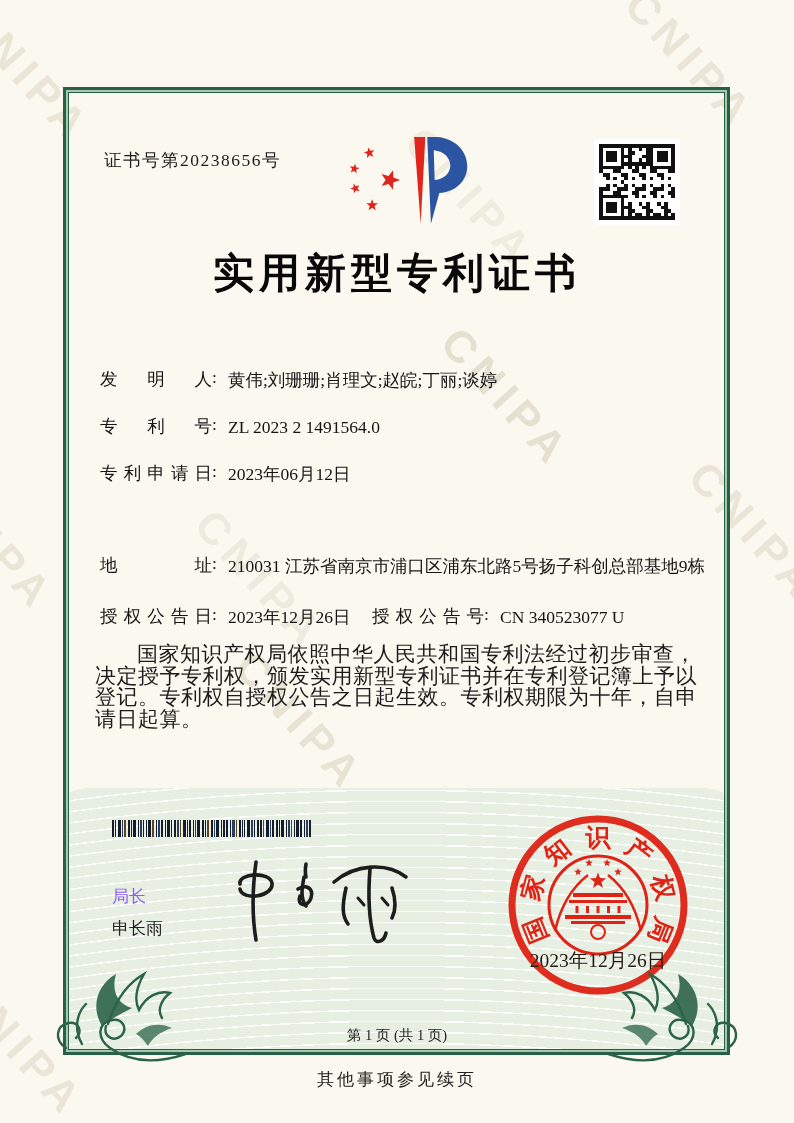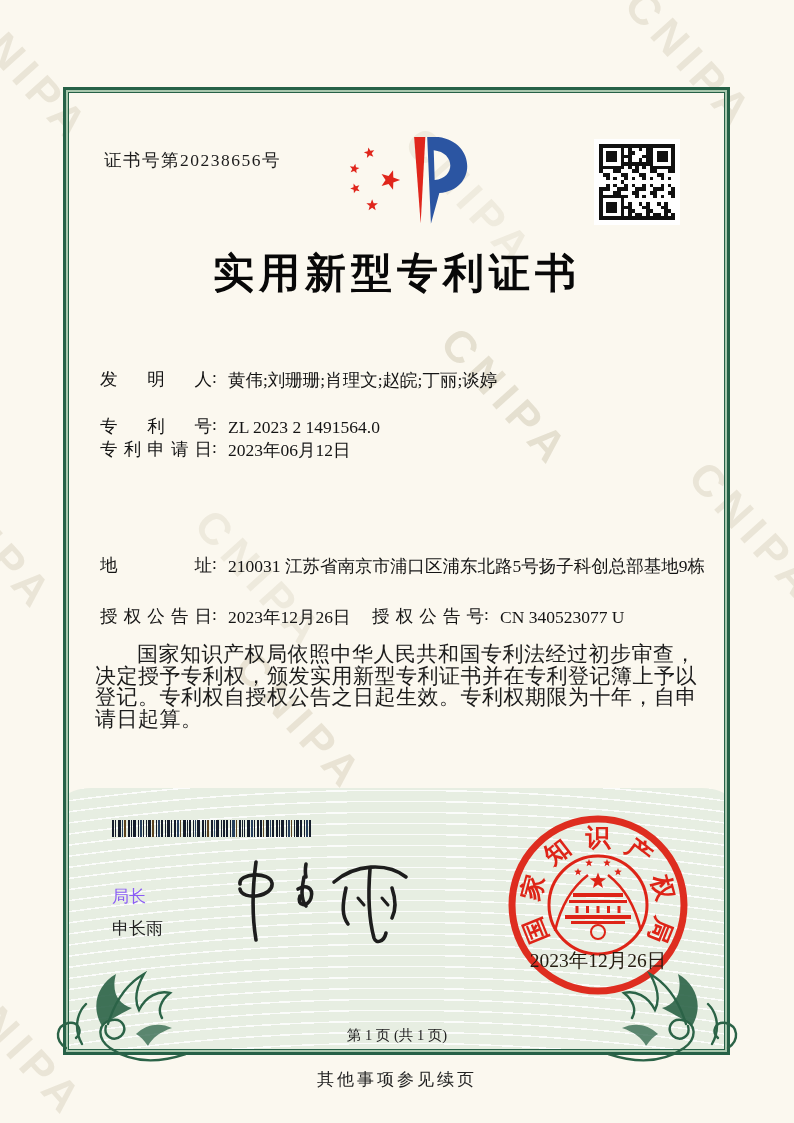--- a/index.html
+++ b/index.html
@@ -52,21 +52,21 @@
   .qr-wrap svg{width:100%; height:100%; display:block;}
   .title{
     position:absolute; left:0; top:246px; width:794px; margin:0;
     text-align:center; font-size:41px; font-weight:bold; letter-spacing:5px; color:#080808;
   }
   
   .row{position:absolute; left:100px; font-size:17.5px; color:#141414;}
   .row .lab{display:inline-block; width:112px; text-align:justify; text-align-last:justify; vertical-align:top;}
   .row .sep{display:inline-block; width:16px; vertical-align:top;}
   .row .val{display:inline-block; width:505px; vertical-align:top; line-height:1.5;}
-  .r0{top:320px;} .r1{top:367px;} .r2{top:414px;} .r3{top:437px;}
+  .r0{top:320px;} .r1{top:367px;} .r2{top:414px;} .r3{top:461px;}
   .r4{top:508px;} .r5{top:553px;} .r6{top:604px;}
   .grant-b{position:absolute; left:272px; top:0; white-space:nowrap;}
   .r6 .val{width:auto; white-space:nowrap;}
   .r6{width:620px;}
   
   .body-text{position:absolute; left:95px; top:644px; width:620px; font-size:21px; line-height:21.5px; color:#1b1b1b;}
   .body-text p{margin:0 0 5px 0; text-indent:2em; letter-spacing:0.5px;}
   
   .barcode{position:absolute; left:112px; top:820px; width:202px; height:17px;}
   

